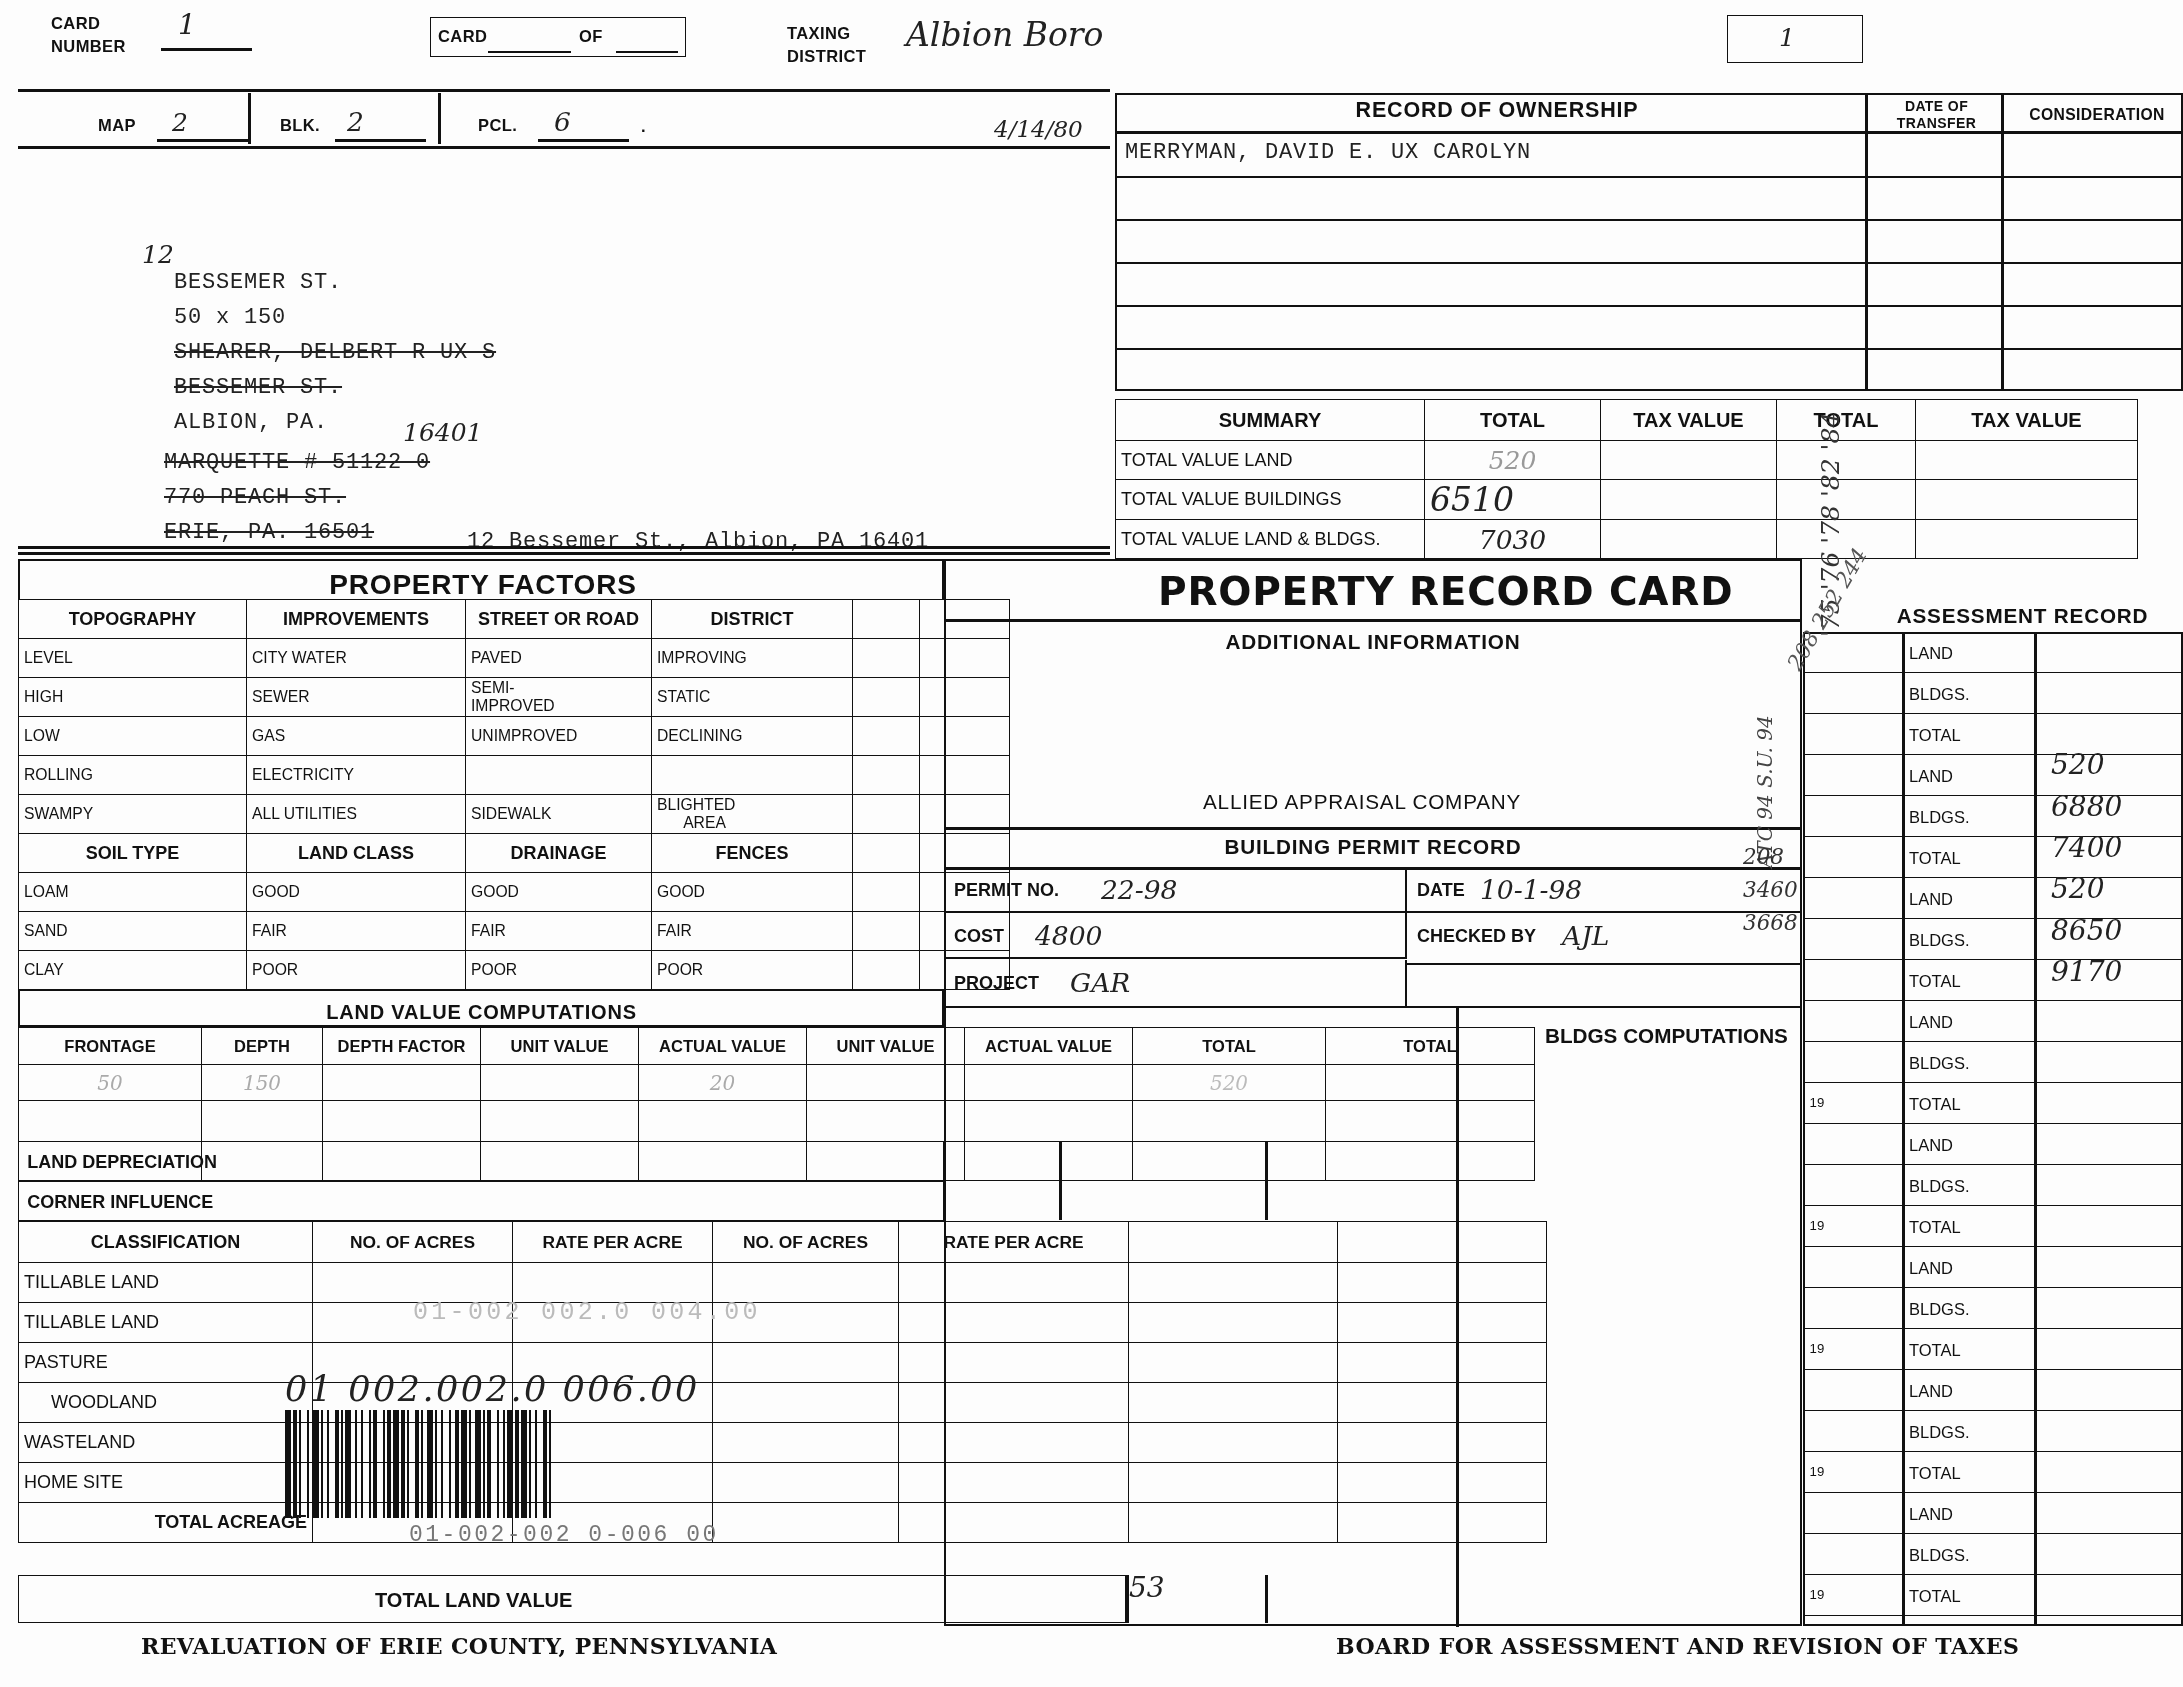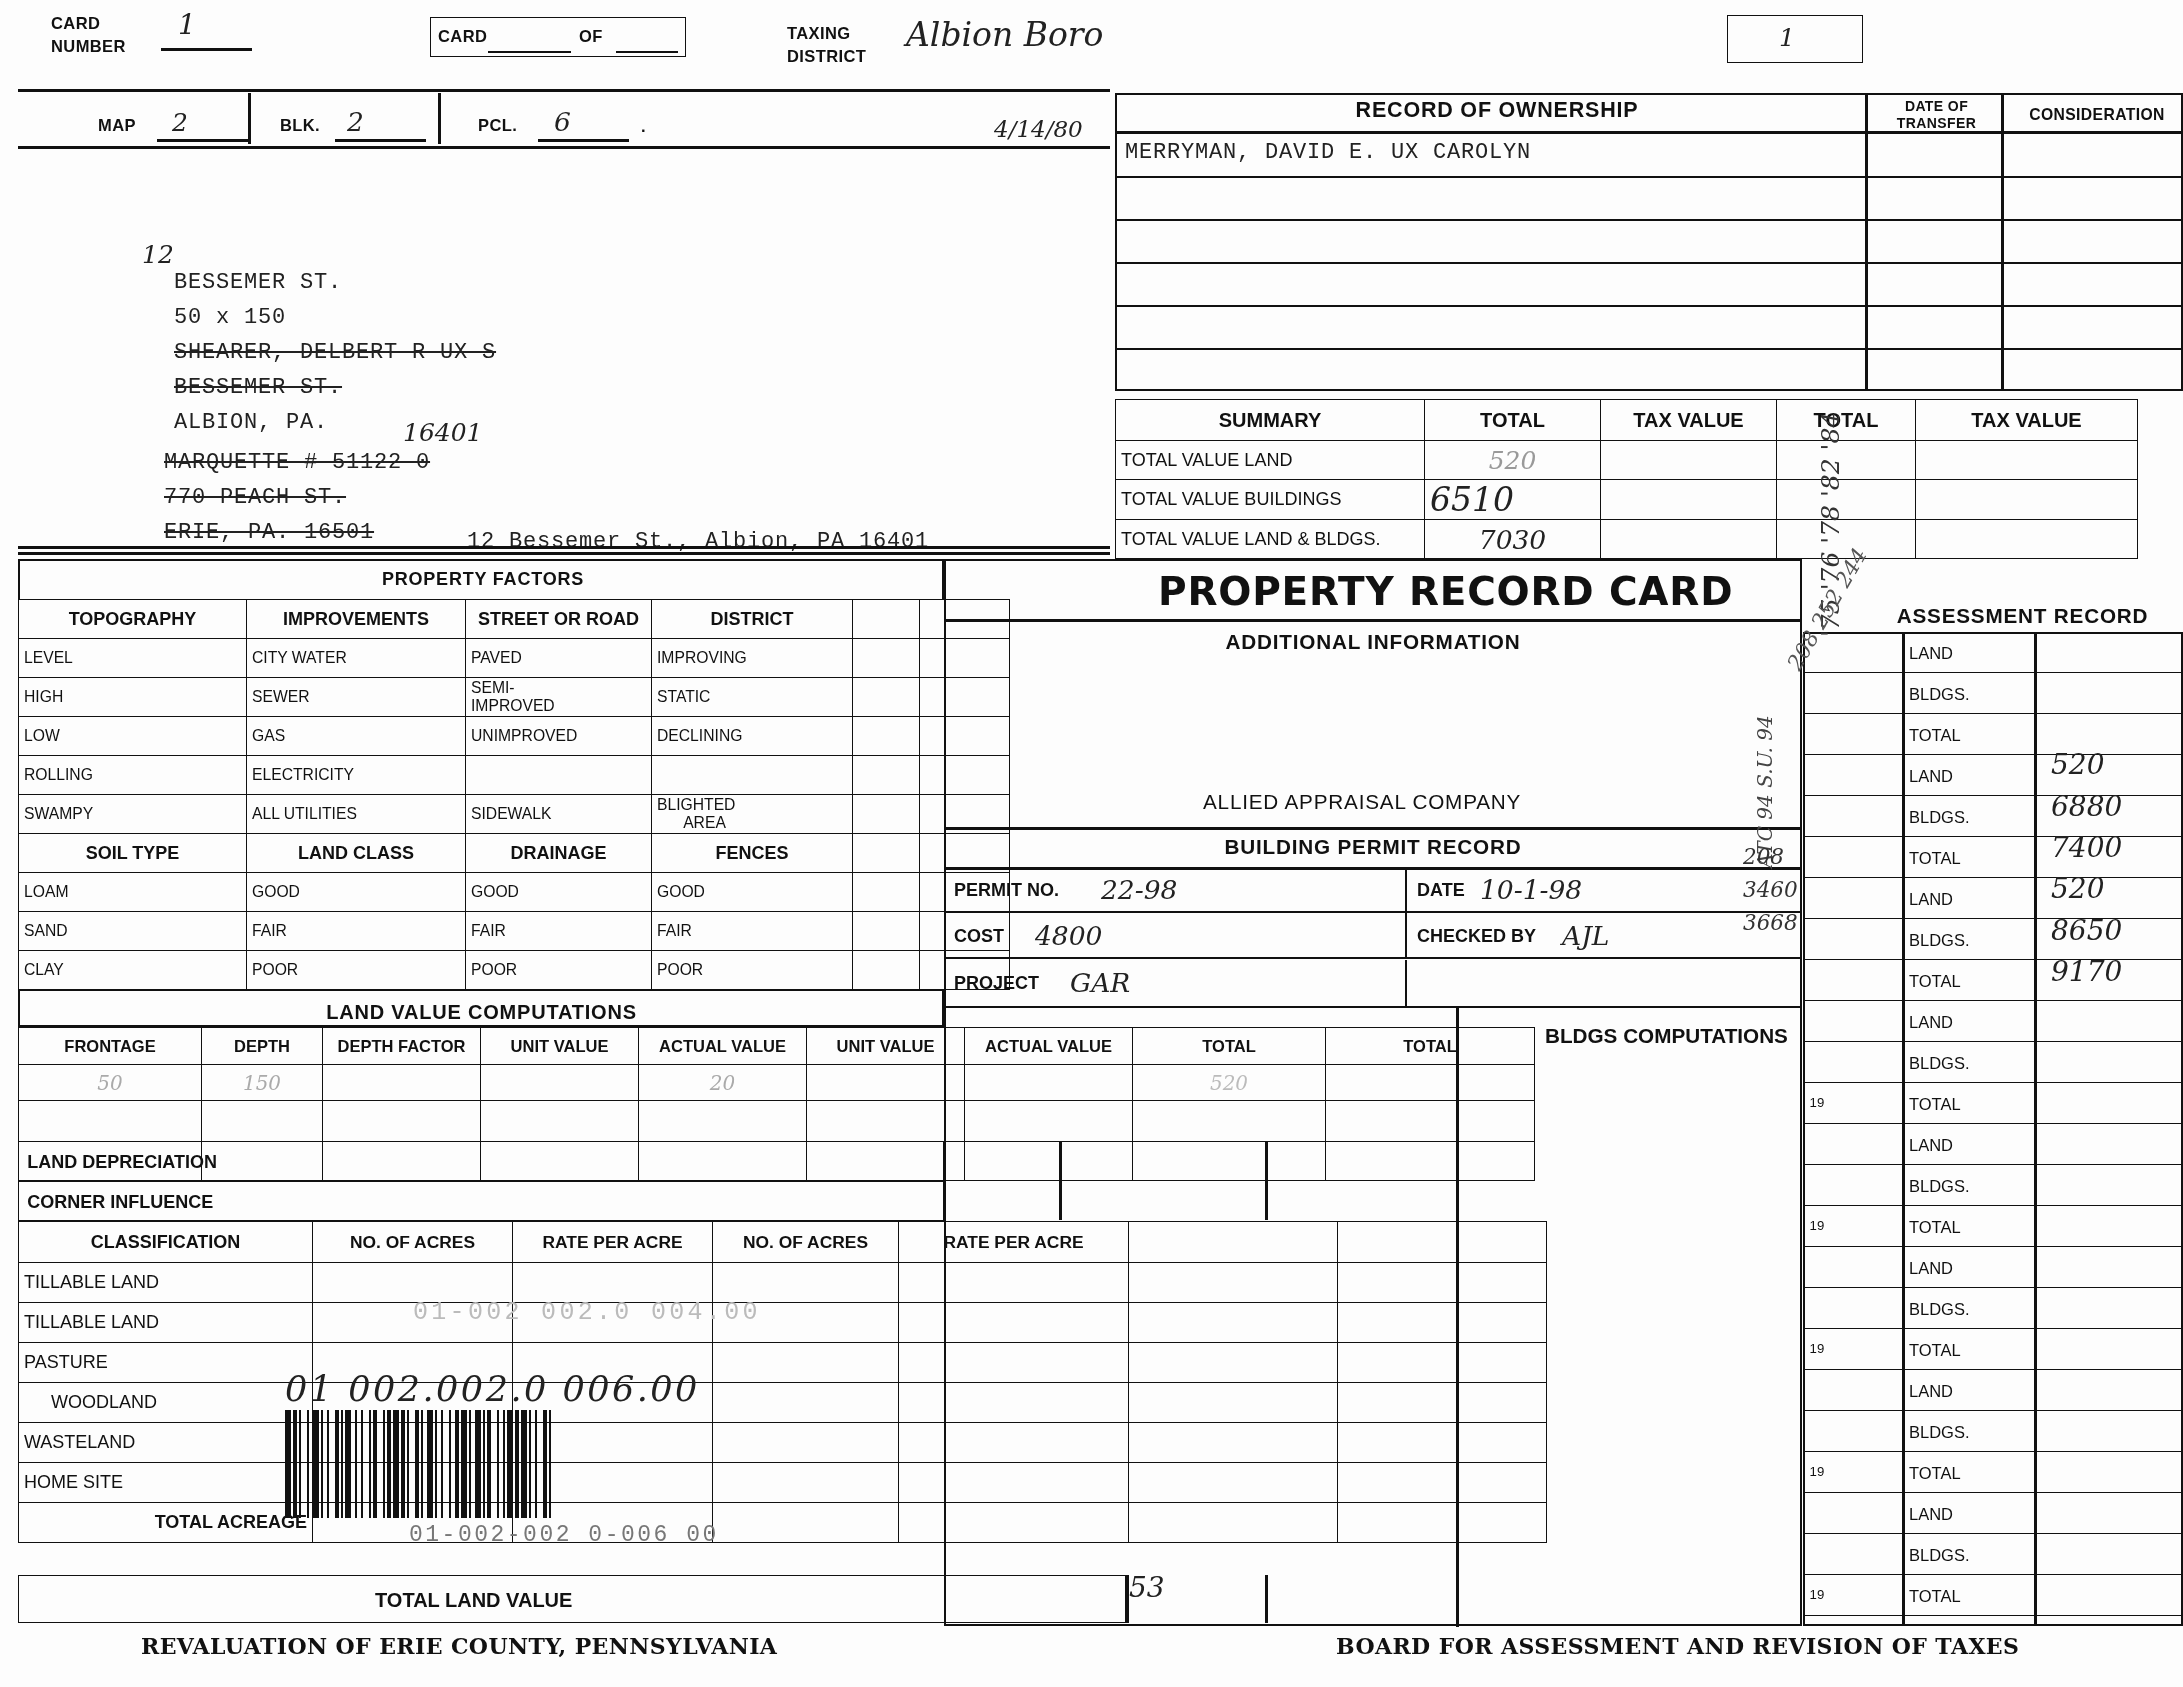--- a/index.html
+++ b/index.html
@@ -144,21 +144,21 @@
         <td class="hand" style="font-size:26.5px;text-align:center;">7030</td>
         <td></td>
         <td></td>
         <td></td>
       </tr>
     </tbody>
       </table>
   </div>
 
   <div class="bx" style="left:18px;top:559px;width:926px;height:40px;border-width:2.5px;border-bottom:none;">
-    <div class="abs hdrbar" style="left:0;top:8.3px;width:926px;font-size:18px;">PROPERTY  FACTORS</div>
+    <div class="abs hdrbar" style="left:0;top:8.3px;width:926px;font-size:28px;">PROPERTY  FACTORS</div>
   </div>
 
   <table class="tbl pf" style="left:18px;top:599px;">
     <tbody>
         <tr>
       <th style="width:217px;font-size:18px;">TOPOGRAPHY</th>
       <th style="width:208px;font-size:18px;">IMPROVEMENTS</th>
       <th style="width:175px;font-size:18px;">STREET OR ROAD</th>
       <th style="width:190px;font-size:18px;">DISTRICT</th>
       <th style="width:56px;"></th>
@@ -491,21 +491,21 @@
       <span class="abs hand" style="left:157px;top:6.6px;font-size:26.5px;">22-98</span>
     </div>
     <div class="abs" style="left:463px;top:0;width:395px;height:46px;border-bottom:2.5px solid #111;">
       <span class="abs cap" style="left:10px;top:13.2px;font-size:18px;">DATE</span>
       <span class="abs hand" style="left:73px;top:6.6px;font-size:26.5px;">10-1-98</span>
     </div>
     <div class="abs" style="left:0;top:46px;width:463px;height:46px;border-bottom:2.5px solid #111;border-right:2.5px solid #111;">
       <span class="abs cap" style="left:10px;top:13.2px;font-size:18px;">COST</span>
       <span class="abs hand" style="left:91px;top:6.6px;font-size:26.5px;">4800</span>
     </div>
-    <div class="abs" style="left:463px;top:46px;width:395px;height:46px;border-bottom:2.5px solid #111;">
+    <div class="abs" style="left:463px;top:46px;width:395px;height:52px;border-bottom:2.5px solid #111;">
       <span class="abs cap" style="left:10px;top:13.2px;font-size:18px;">CHECKED BY</span>
       <span class="abs hand" style="left:155px;top:6.6px;font-size:26.5px;">AJL</span>
     </div>
     <div class="abs" style="left:0;top:93px;width:463px;height:48px;border-bottom:2.5px solid #111;border-right:2.5px solid #111;">
       <span class="abs cap" style="left:10px;top:13.2px;font-size:18px;">PROJECT</span>
       <span class="abs hand" style="left:126px;top:6.6px;font-size:26.5px;">GAR</span>
     </div>
     <div class="abs" style="left:463px;top:93px;width:395px;height:48px;border-bottom:2.5px solid #111;"></div>
   </div>
 

